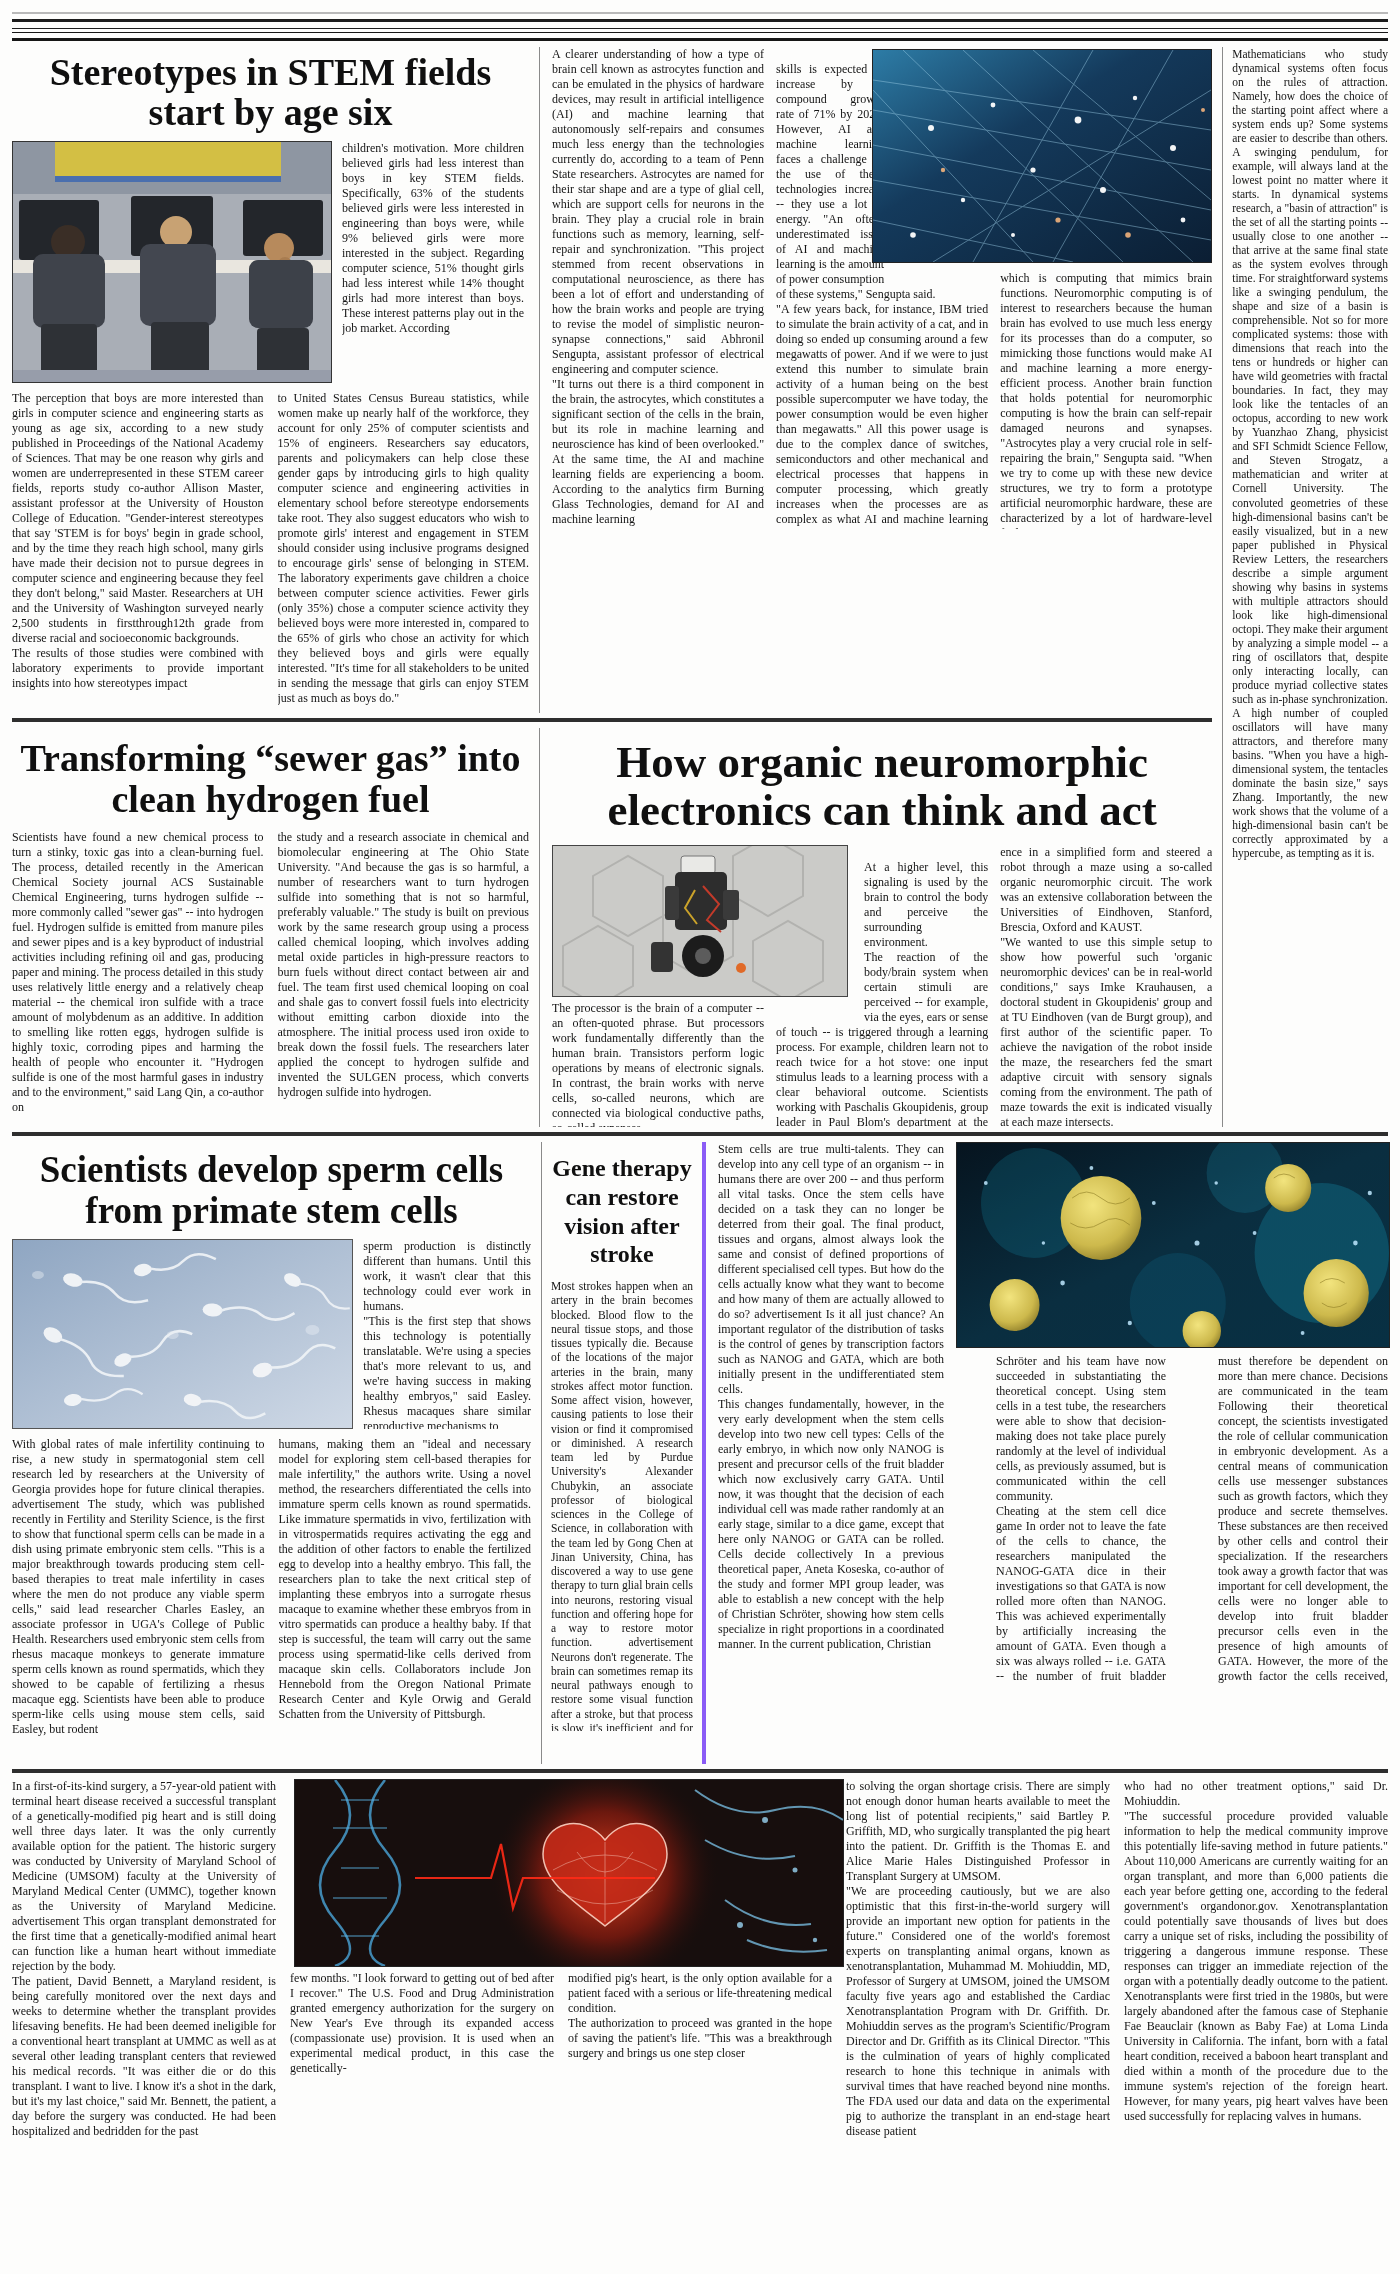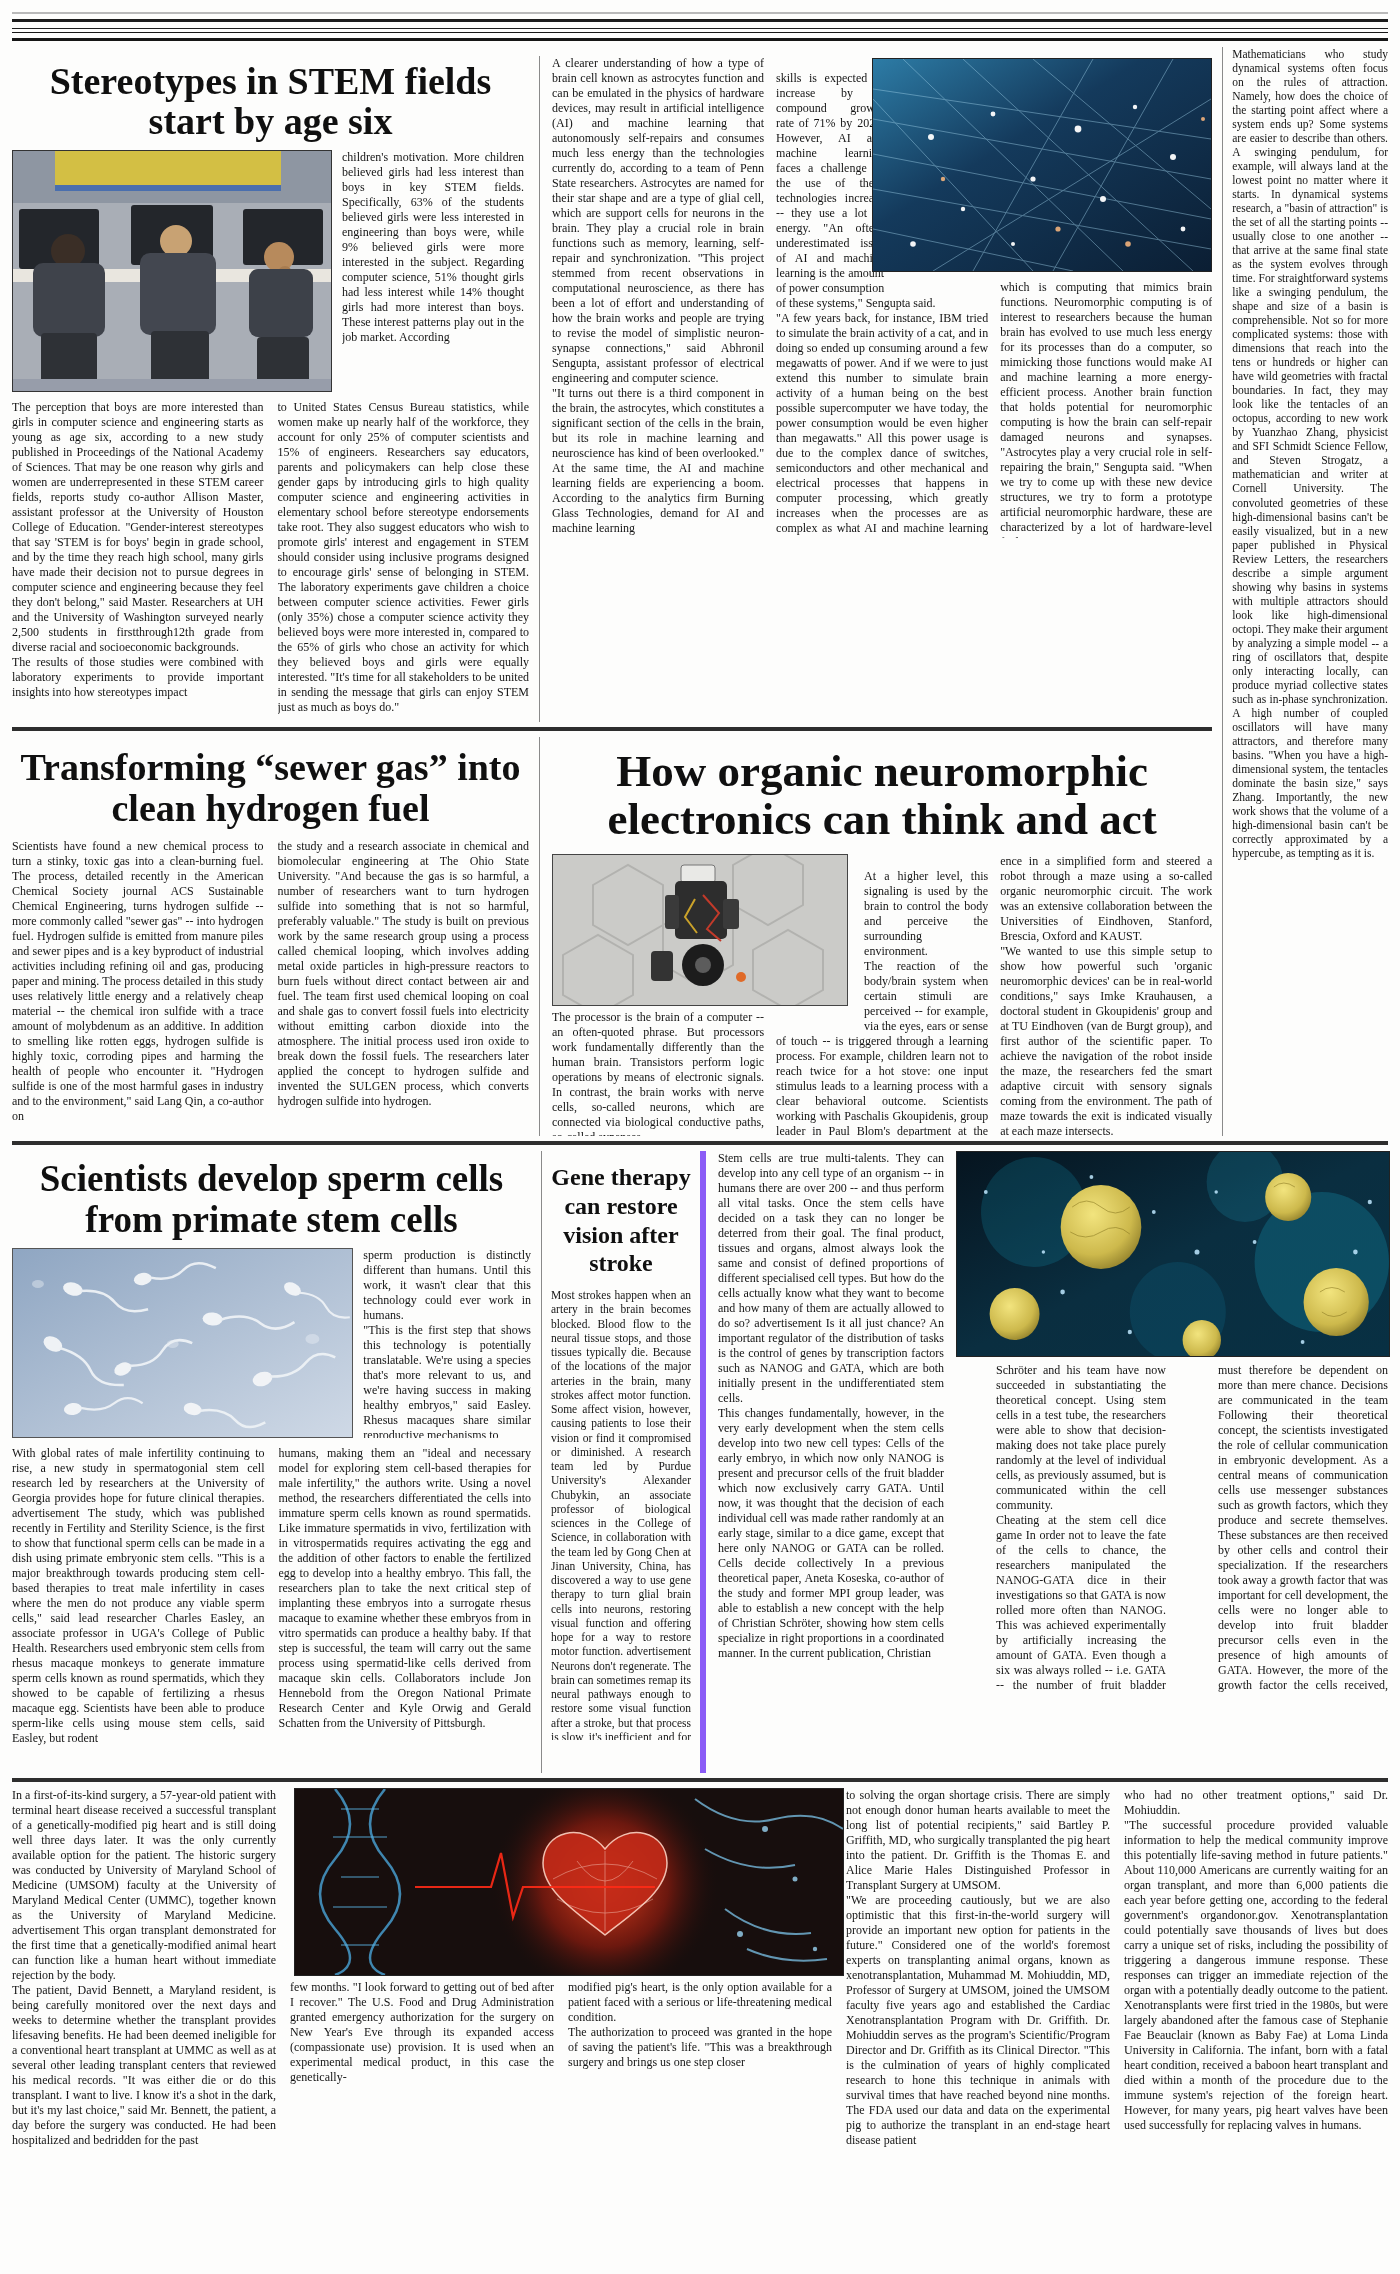--- a/index.html
+++ b/index.html
@@ -31,21 +31,21 @@
   .cols2{display:flex;gap:14px;}
   .cols2 .col{flex:1;}
   img,svg{display:block;}
   
   .upper-wrap{display:flex;}
   .upper-main{width:1212px;padding-right:10px;box-sizing:border-box;}
   .octo{width:166px;border-left:1px solid #8a8a8a;padding-left:9px;box-sizing:border-box;}
   .octo h2{font-size:24px;line-height:1.12;margin:10px 0 8px;}
   .ocol{font-size:11.5px;line-height:1.22;height:930px;}
   
-  .band1{display:flex;margin-top:9px;}
+  .band1{display:flex;}
   .art-stem{width:528px;border-right:1px solid #8a8a8a;padding-right:10px;box-sizing:border-box;}
   .art-stem h1{font-size:38px;line-height:1.05;margin-top:6px;}
   .img-classroom{width:318px;height:240px;border:1px solid #333;}
   .side{width:182px;height:242px;}
   .stem-cols{height:322px;margin-top:8px;}
   .art-ai{flex:1;padding-left:12px;box-sizing:border-box;}
   .art-ai h1{font-size:34px;line-height:1.1;}
   .ai-body{position:relative;display:flex;gap:12px;height:482px;}
   .ai-body .col{flex:1;}
   .img-network{position:absolute;top:2px;right:0;width:338px;height:212px;border:1px solid #222;}
@@ -63,21 +63,21 @@
   .img-robot{position:absolute;top:0;left:0;width:294px;height:150px;border:1px solid #444;}
   .pt-robot{padding-top:156px;}
   .spacer-l{float:left;width:88px;height:158px;}
   
   .band3{display:flex;height:622px;}
   .art-sperm{width:530px;border-right:1px solid #8a8a8a;padding-right:10px;box-sizing:border-box;}
   .art-sperm h1{font-size:37px;line-height:1.1;margin-top:8px;}
   .img-sperm{width:340px;height:188px;border:1px solid #555;}
   .side2{width:168px;height:190px;}
   .sperm-cols{height:318px;margin-top:8px;}
-  .art-gene{width:164px;border-right:6px solid #8b5cf6;padding:0 9px;box-sizing:border-box;}
+  .art-gene{width:164px;border-right:4px solid #8b5cf6;padding:0 9px;box-sizing:border-box;}
   .art-gene h2{font-size:24px;line-height:1.2;margin:12px 0 10px;}
   .gcol{font-size:11.5px;line-height:1.24;height:452px;}
   .art-dice{flex:1;padding-left:12px;box-sizing:border-box;}
   .art-dice h1{font-size:38px;margin:8px 0 10px;}
   .dice-body{display:flex;gap:12px;}
   .dcol1{width:226px;height:548px;}
   .dice-right{flex:1;}
   .img-cells{width:100%;height:204px;border:1px solid #222;}
   .dice-sub{display:flex;gap:12px;margin-top:6px;}
   .dice-sub .col{flex:1;height:330px;margin-left:40px;}

